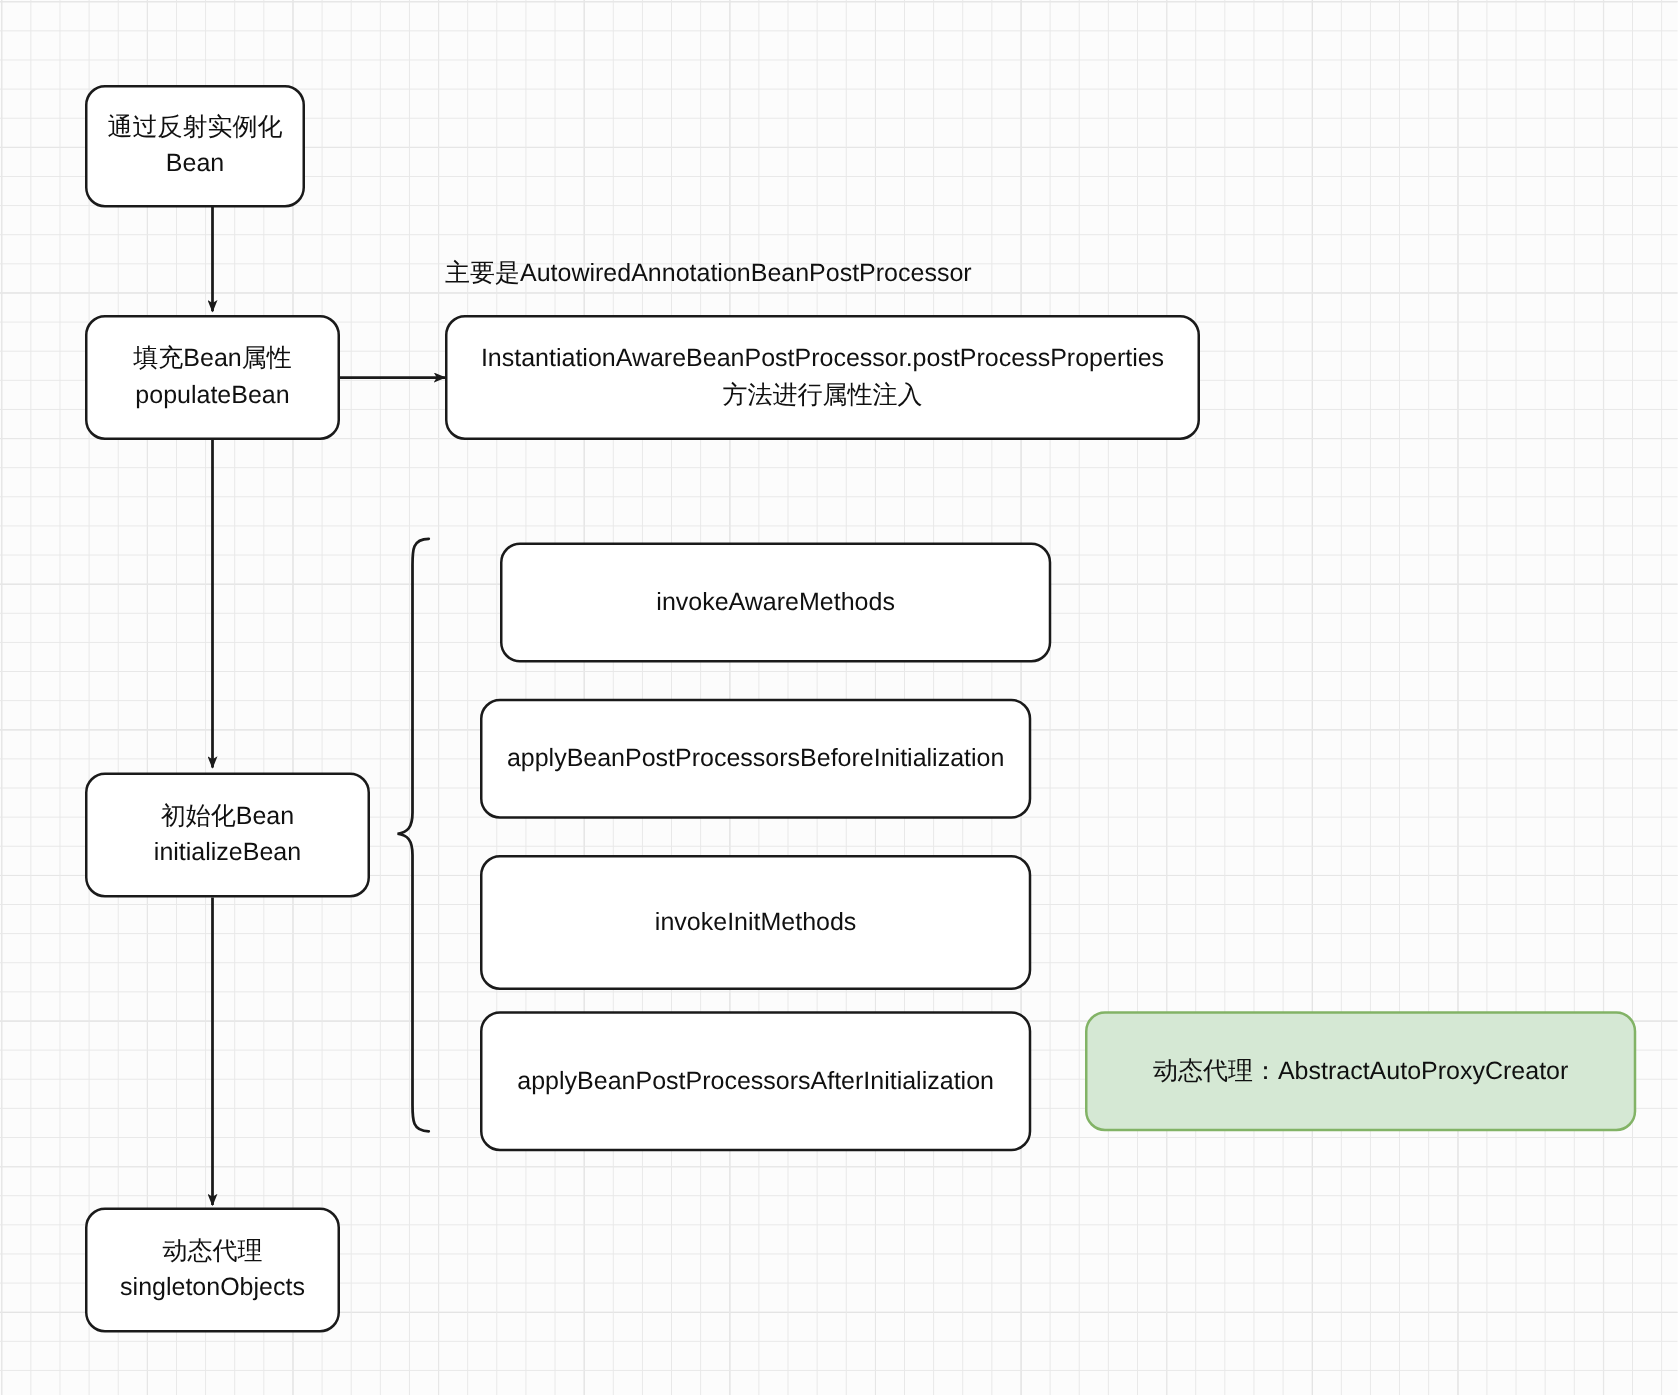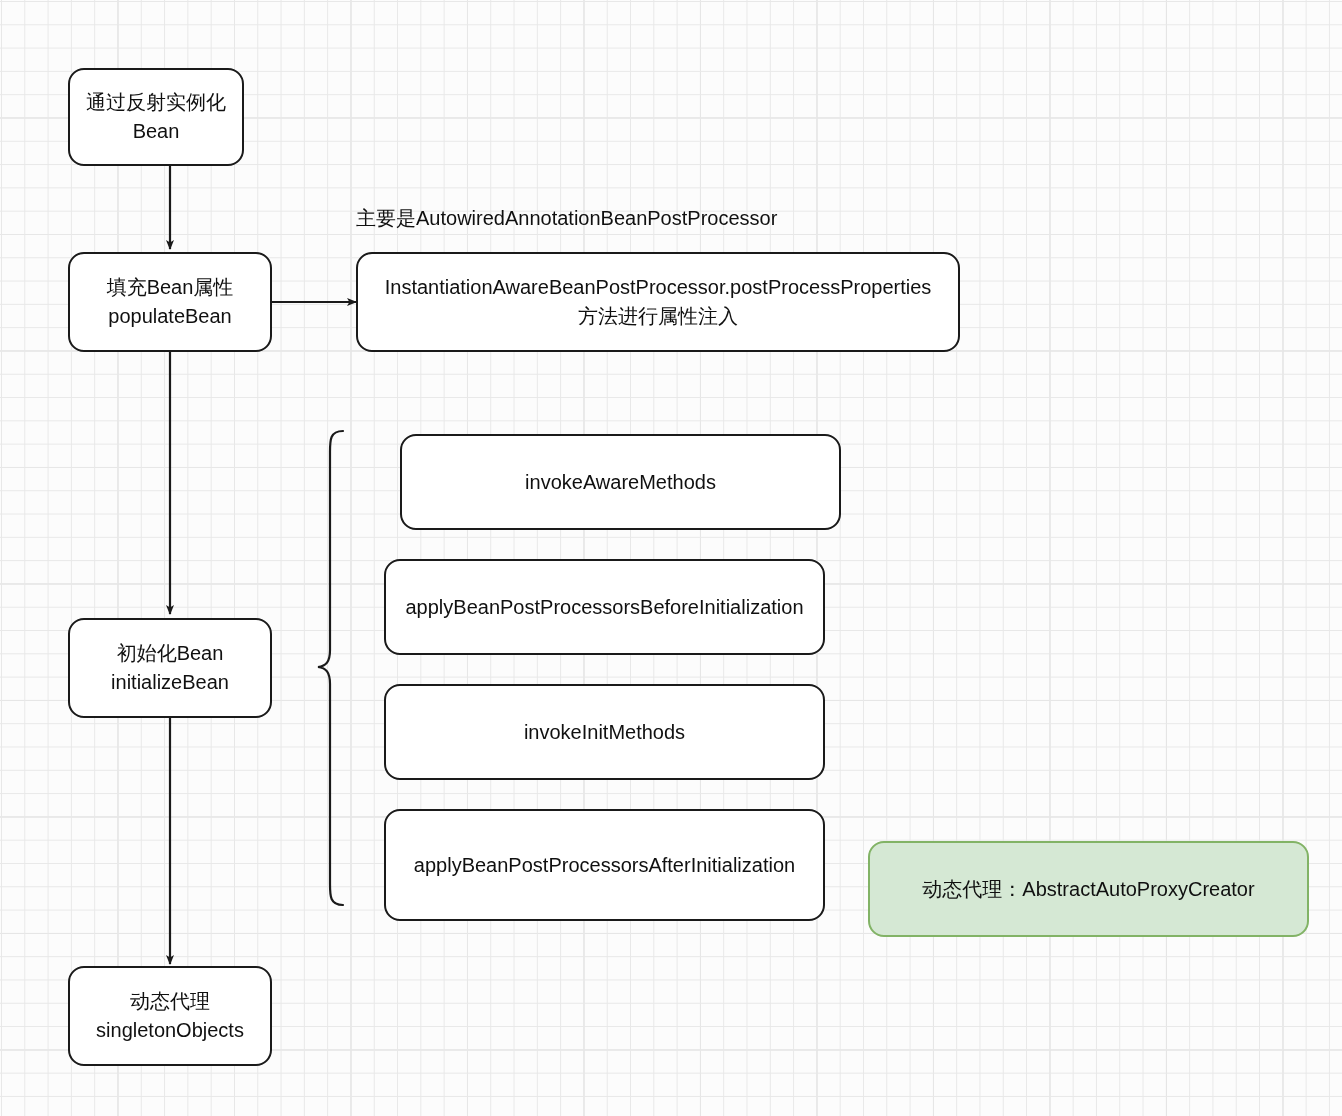--- a/index.html
+++ b/index.html
@@ -45,21 +45,20 @@
     color: #101010;
     line-height: 1.45;
     font-size: 20px;
     white-space: pre-line;
     padding: 4px 10px;
   }
 
   .node.green {
     background: #d5e8d4;
     border-color: #82b366;
-    margin-top: 32px;
   }
 
   .plain-label {
     position: absolute;
     color: #101010;
     font-size: 20px;
     white-space: nowrap;
     text-align: left;
   }
 
@@ -104,21 +103,21 @@
 
   <div class="node" style="left:68px; top:32px; width:176px; height:98px;margin-top:36px;">
     <span>通过反射实例化Bean</span>
   </div>
 
   <div class="node" style="left:68px; top:252px; width:204px; height:100px;">
     <span>填充Bean属性
 populateBean</span>
   </div>
 
-  <div class="node" style="left:68px; top:618px; width:204px; height:100px;">
+  <div class="node" style="left:68px; top:618px; width:228px; height:100px;">
     <span>初始化Bean
 initializeBean</span>
   </div>
 
   <div class="node" style="left:68px; top:966px; width:204px; height:100px;">
     <span>动态代理
 singletonObjects</span>
   </div>
 
   <div class="plain-label" style="left:356px; top:205px; width:596px;">
@@ -131,21 +130,21 @@
   </div>
 
   <div class="node" style="left:384px; top:434px; width:441px; height:96px;margin-left:16px;">
     <span>invokeAwareMethods</span>
   </div>
 
   <div class="node" style="left:384px; top:559px; width:441px; height:96px;justify-content:center;">
     <span>applyBeanPostProcessorsBeforeInitialization</span>
   </div>
 
-  <div class="node" style="left:384px; top:684px; width:441px; height:96px;">
+  <div class="node" style="left:384px; top:684px; width:441px; height:108px;">
     <span>invokeInitMethods</span>
   </div>
 
   <div class="node" style="left:384px; top:809px; width:441px; height:112px;">
     <span>applyBeanPostProcessorsAfterInitialization</span>
   </div>
 
   <div class="node green" style="left:868px; top:809px; width:441px; height:96px;">
     <span>动态代理：AbstractAutoProxyCreator</span>
   </div>

